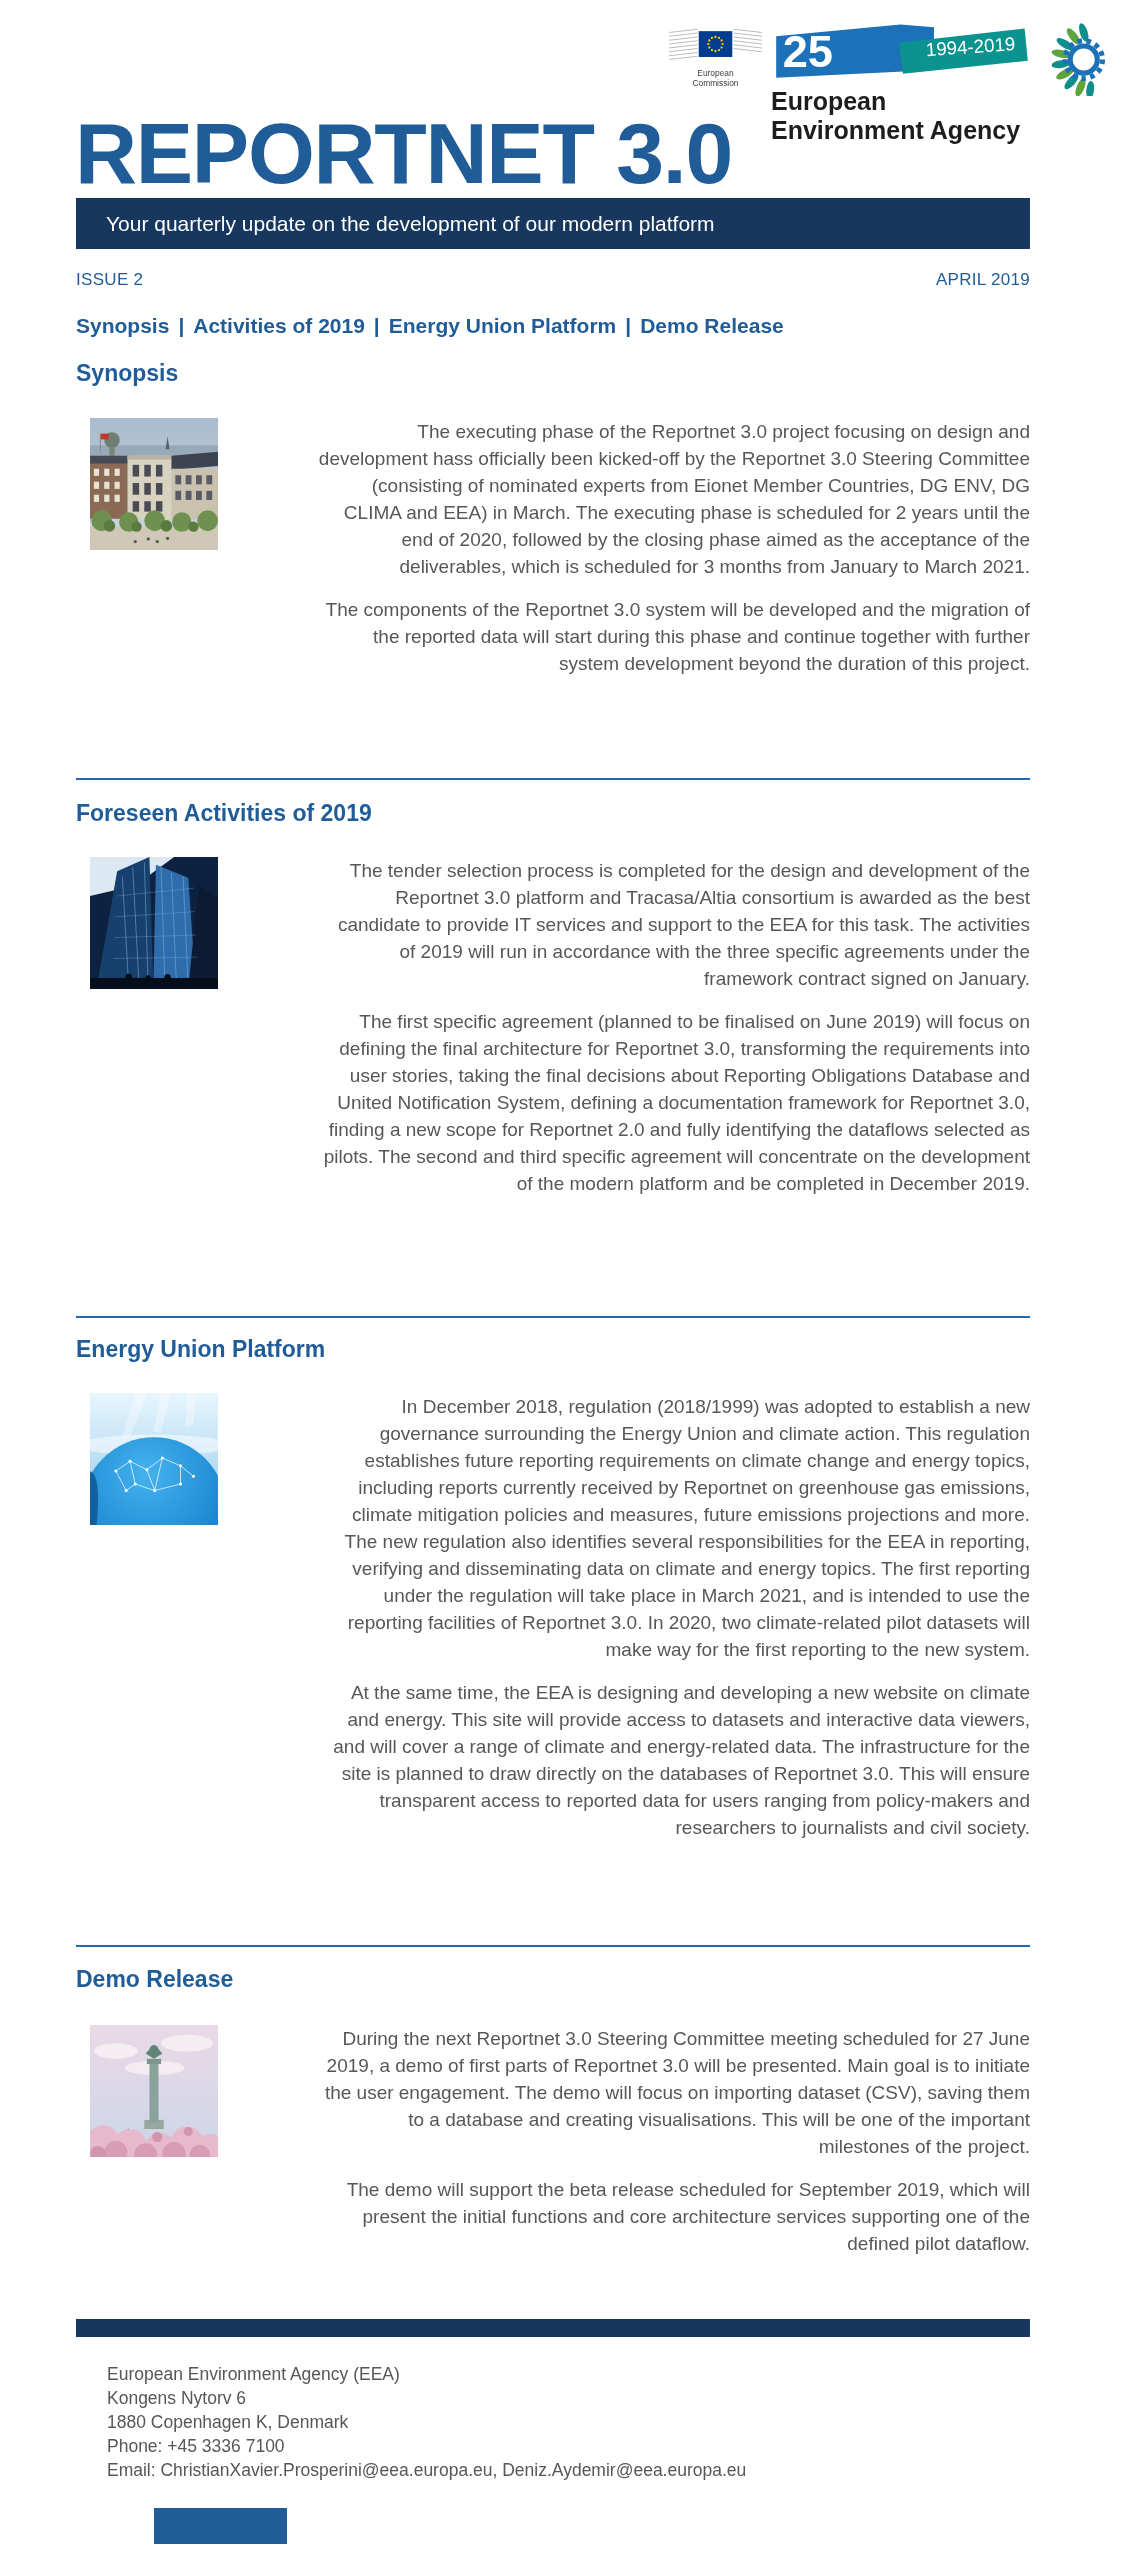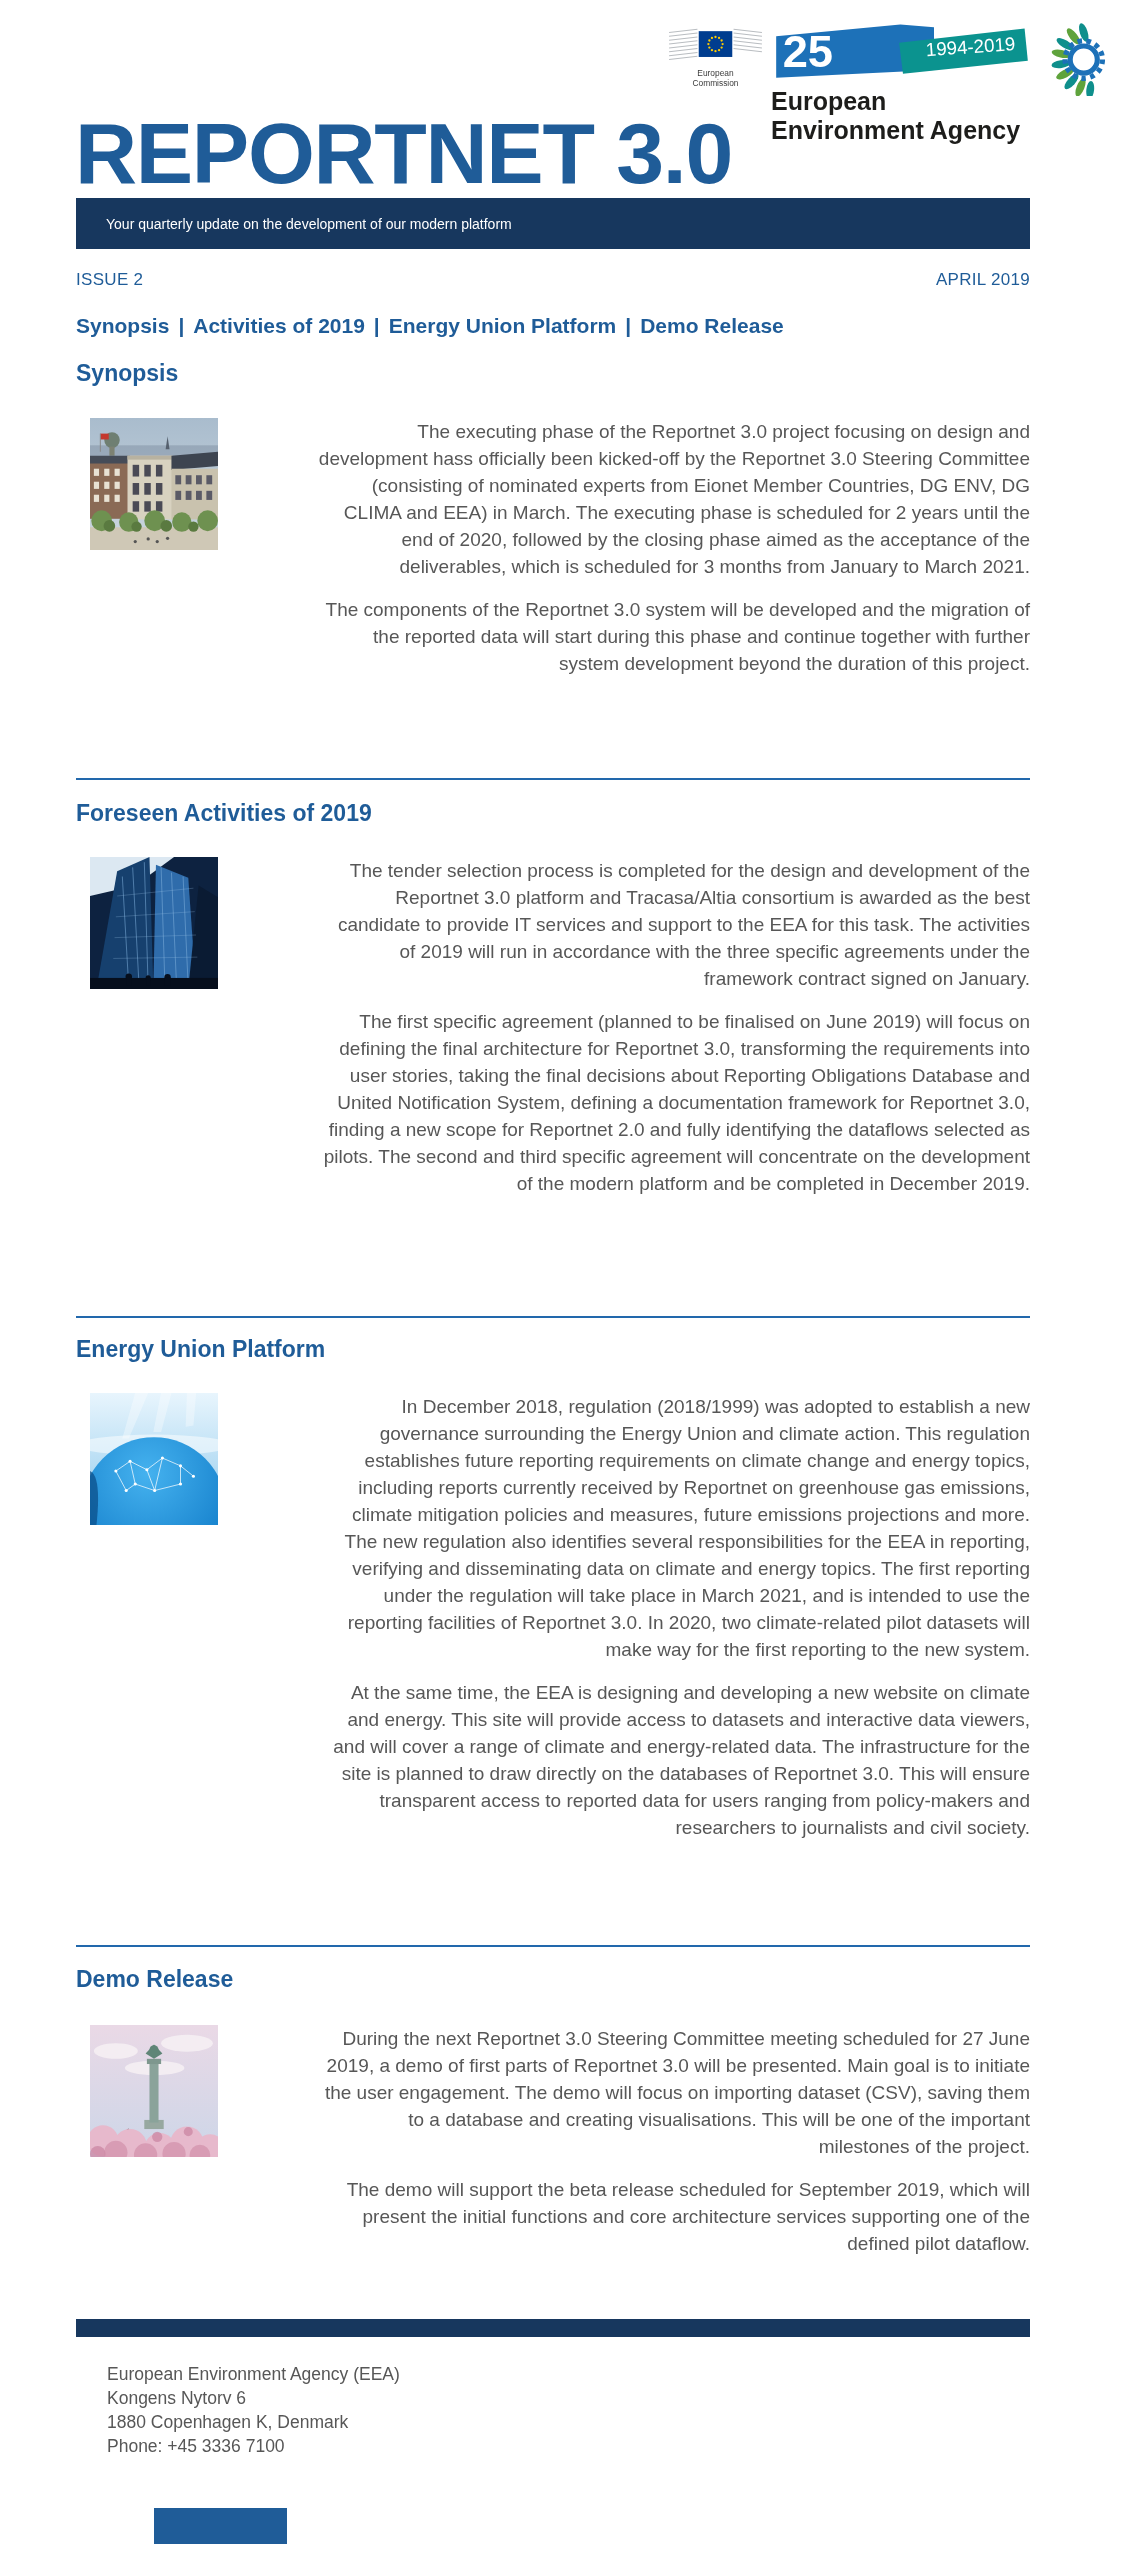--- a/index.html
+++ b/index.html
@@ -12,21 +12,21 @@
   #ec-logo .ec-label{font-size:8.4px;line-height:9.7px;color:#3c3c3c;width:62px;margin:1.3px auto 0;}
   #anniv-logo{left:771px;top:22px;width:266px;}
   #anniv-logo .agency-label{font-size:25px;font-weight:bold;color:#1d1d1b;margin-top:6px;letter-spacing:0px;}
   #eea-logo{left:1045px;top:18px;}
 
   
   .masthead-title{position:absolute;left:75px;top:104px;font-size:86px;font-weight:bold;
                   color:#1F5C98;letter-spacing:-1.3px;white-space:nowrap;}
   .tagline-bar{position:absolute;left:76px;top:198px;width:954px;height:51px;background:#17375E;
                display:flex;align-items:center;box-sizing:border-box;padding-left:30px;}
-  .tagline-bar span{color:#ffffff;font-size:14px;}
+  .tagline-bar span{color:#ffffff;font-size:21px;}
   .issue-row{position:absolute;left:76px;top:270px;width:954px;display:flex;
              justify-content:space-between;color:#1F5C98;font-size:17px;letter-spacing:0.3px;}
 
   
   .nav-row{position:absolute;left:76px;top:314px;font-size:21px;font-weight:bold;color:#1F5C98;white-space:nowrap;}
   .nav-row .sep{margin:0 9px;}
 
   
   .section-heading{position:absolute;left:76px;font-size:23px;font-weight:bold;color:#1F5C98;white-space:nowrap;}
   .divider{position:absolute;left:76px;width:954px;height:1.9px;background:#2268AC;}
@@ -356,17 +356,18 @@
       <p class="para">The demo will support the beta release scheduled for September 2019, which will present the initial functions and core architecture services supporting one of the defined pilot dataflow.</p>
     </div>
   </div>
 
   <div class="footer-bar"></div>
   <div class="footer-text">
     <div>European Environment Agency (EEA)</div>
     <div>Kongens Nytorv 6</div>
     <div>1880 Copenhagen K, Denmark</div>
     <div>Phone: +45 3336 7100</div>
+    <div>Email:  ChristianXavier.Prosperini@eea.europa.eu, Deniz.Aydemir@eea.europa.eu</div>
   </div>
   <div class="footer-mark"></div>
 
 </div>
 
 
 </body></html>

